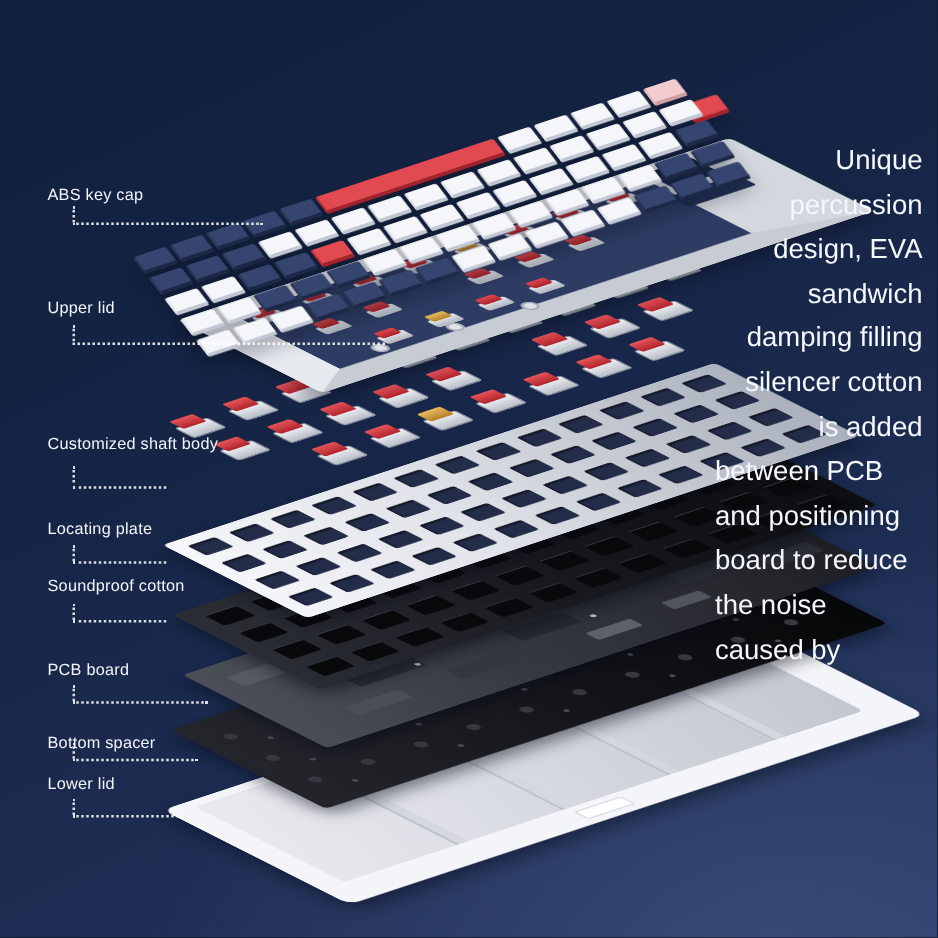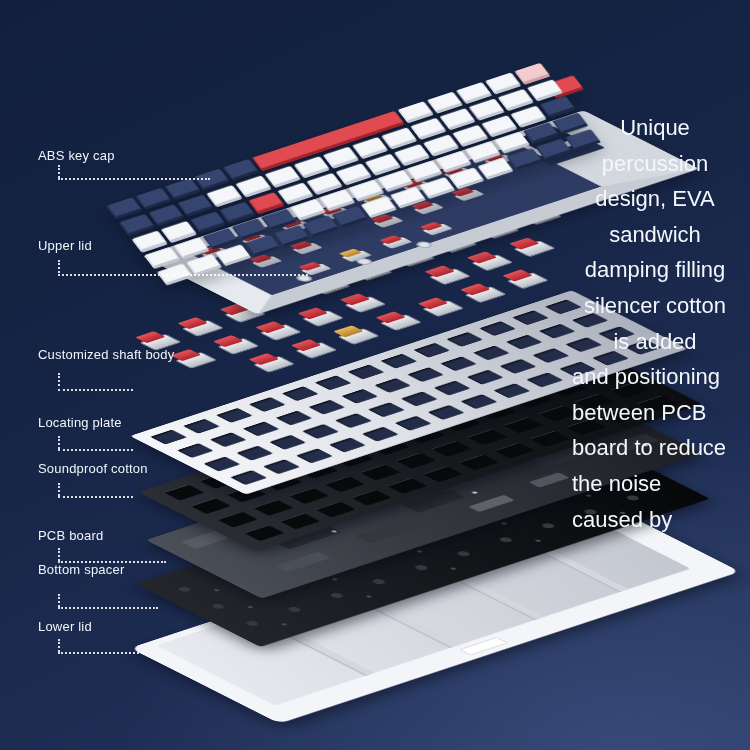--- a/index.html
+++ b/index.html
@@ -89,28 +89,28 @@
   
   .co-label{position:absolute;left:38px;color:#f2f5fa;font-size:13px;letter-spacing:.2px;z-index:120;white-space:nowrap;}
   .co-v{position:absolute;left:58px;width:0;height:13px;border-left:2px dotted rgba(255,255,255,.85);z-index:120;}
   .co-h{position:absolute;left:58px;height:0;border-top:2px dotted rgba(255,255,255,.85);z-index:120;}
   .c0l{top:148px}.c0v{top:165px}.c0h{top:178px;width:152px}
   .c1l{top:238px}.c1v{top:260px}.c1h{top:274px;width:250px}
   .c2l{top:347px}.c2v{top:373px}.c2h{top:389px;width:75px}
   .c3l{top:415px}.c3v{top:436px}.c3h{top:449px;width:75px}
   .c4l{top:461px}.c4v{top:483px}.c4h{top:496px;width:75px}
   .c5l{top:528px}.c5v{top:548px}.c5h{top:561px;width:108px}
-  .c6l{top:562px}.c6v{top:594px}.c6h{top:607px;width:100px}
+  .c6l{top:586px}.c6v{top:594px}.c6h{top:607px;width:100px}
   .c7l{top:619px}.c7v{top:639px}.c7h{top:652px;width:85px}
 
   
   .desc{position:absolute;left:572px;top:110px;width:166px;z-index:120;
         color:#f4f7fc;font-size:22px;line-height:35.6px;}
   .desc div{white-space:nowrap;}
-  .desc .r{text-align:center;}
+  .desc .r{text-align:right;}
   .desc .l{text-align:left;}
 </style>
 </head>
 <body>
 
 <div class="stage">
 
   <div id="lowerlid" class="layer">
     <div class="lid-recess">
       <div class="rib rib1"></div>
@@ -576,19 +576,19 @@
   <div class="co-h c7h"></div>
 
   <div class="desc">
     <div class="r">Unique</div>
     <div class="r">percussion</div>
     <div class="r">design, EVA</div>
     <div class="r">sandwich</div>
     <div class="r">damping filling</div>
     <div class="r">silencer cotton</div>
     <div class="r">is added</div>
+    <div class="l">between PCB</div>
     <div class="l">and positioning</div>
-    <div class="l">between PCB</div>
     <div class="l">board to reduce</div>
     <div class="l">the noise</div>
     <div class="l">caused by</div>
   </div>
 </div>
 
 </body></html>

